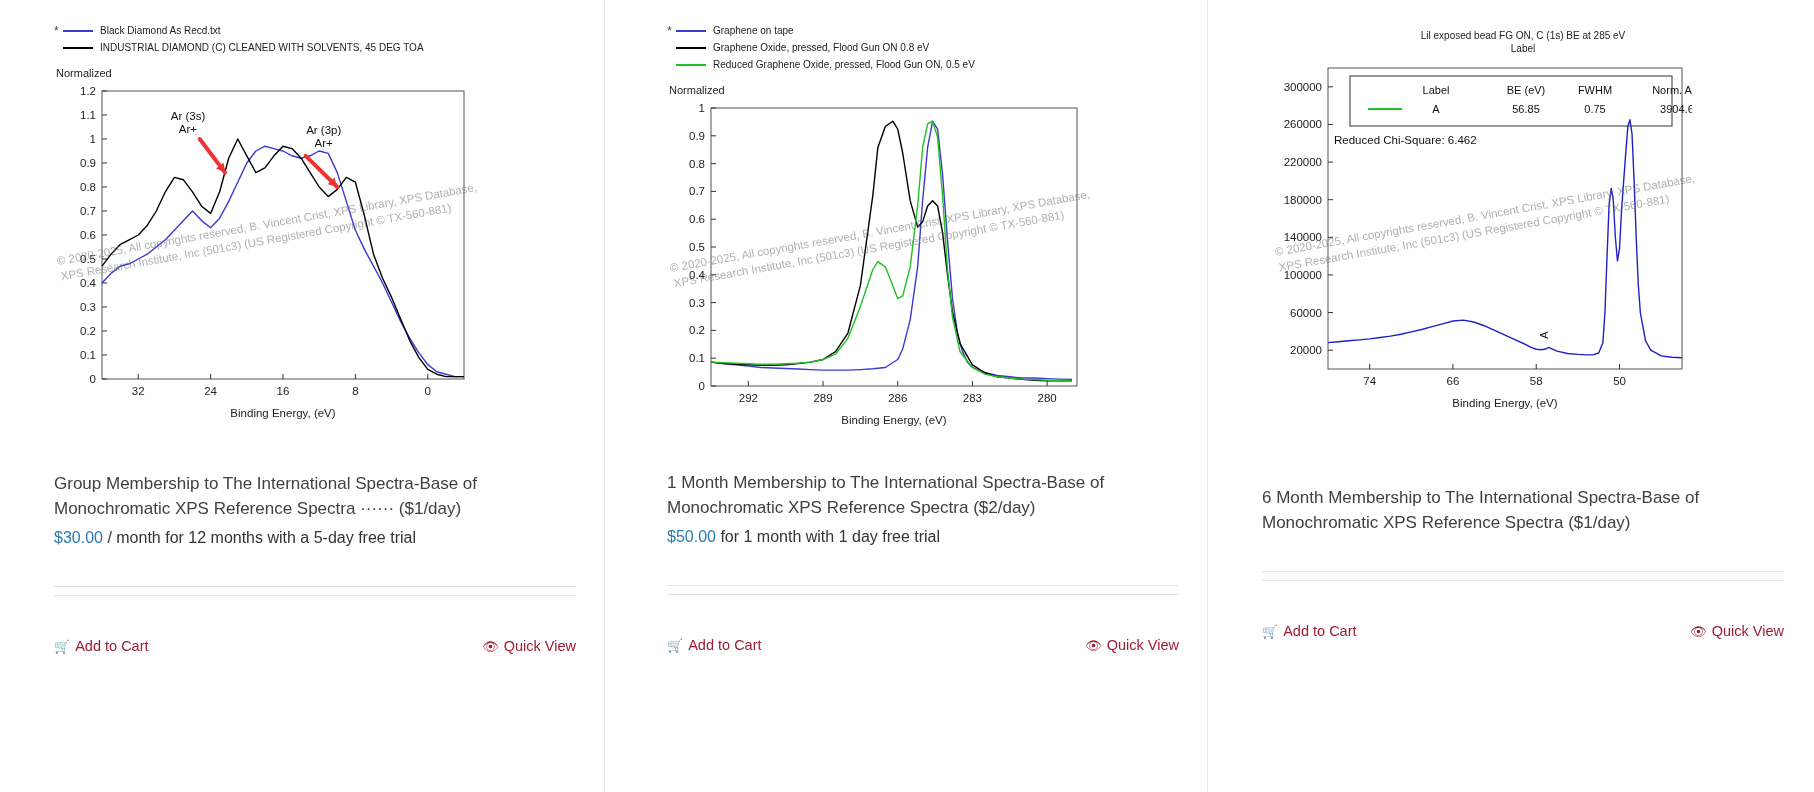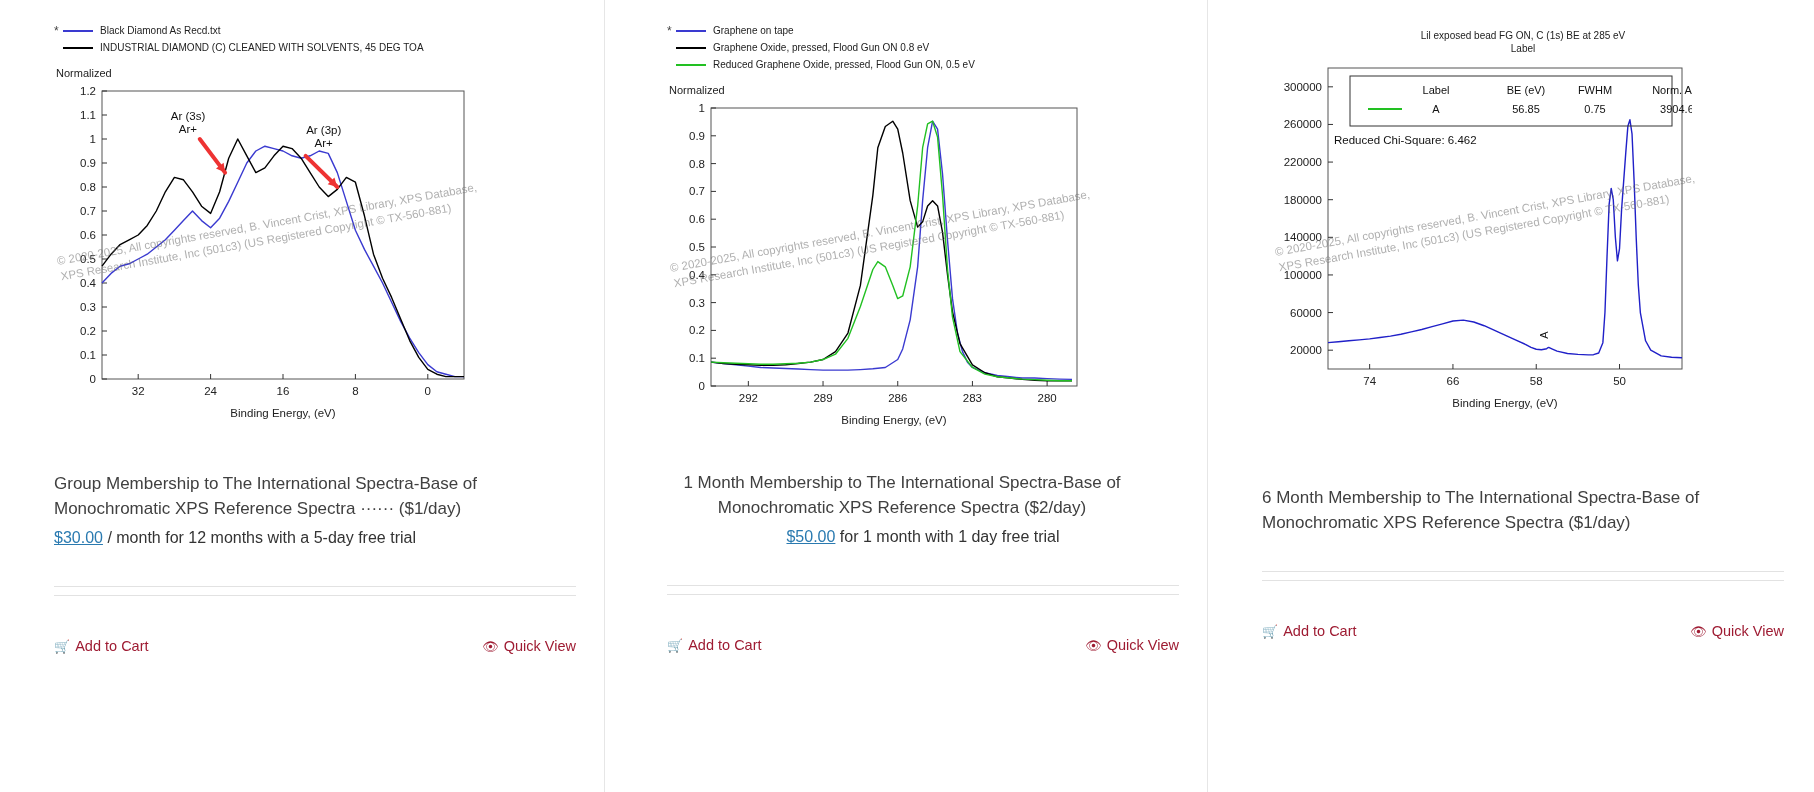--- a/index.html
+++ b/index.html
@@ -46,35 +46,35 @@
     pointer-events: none;
     font-size: 11.5px;
     color: rgba(110,110,110,0.55);
     transform: rotate(-10deg);
     white-space: nowrap;
     line-height: 15px;
   }
 
   
   .prod { padding: 0 28px 0 54px; }
-  .card.c2 .prod { padding-left: 62px; text-align: center; }
+  .card.c2 .prod { padding-left: 62px; }
   .prod-title {
     color: #404040;
     font-size: 17px;
     line-height: 25px;
     margin: 0 0 5px 0;
     font-weight: 400;
     max-width: 470px;
   }
   .prod-price {
     font-size: 16px;
     line-height: 24px;
     color: #333;
   }
-  .prod-price .amt { color: #2a7ab0; text-decoration: underline; }
+  .prod-price .amt { color: #2a7ab0; }
   .divider {
     margin: 36px 0 0 0;
     border-top: 1px solid #e2e2e2;
   }
   .divider2 {
     margin: 8px 0 0 0;
     border-top: 1px solid #e2e2e2;
   }
   .actions {
     display: flex;

